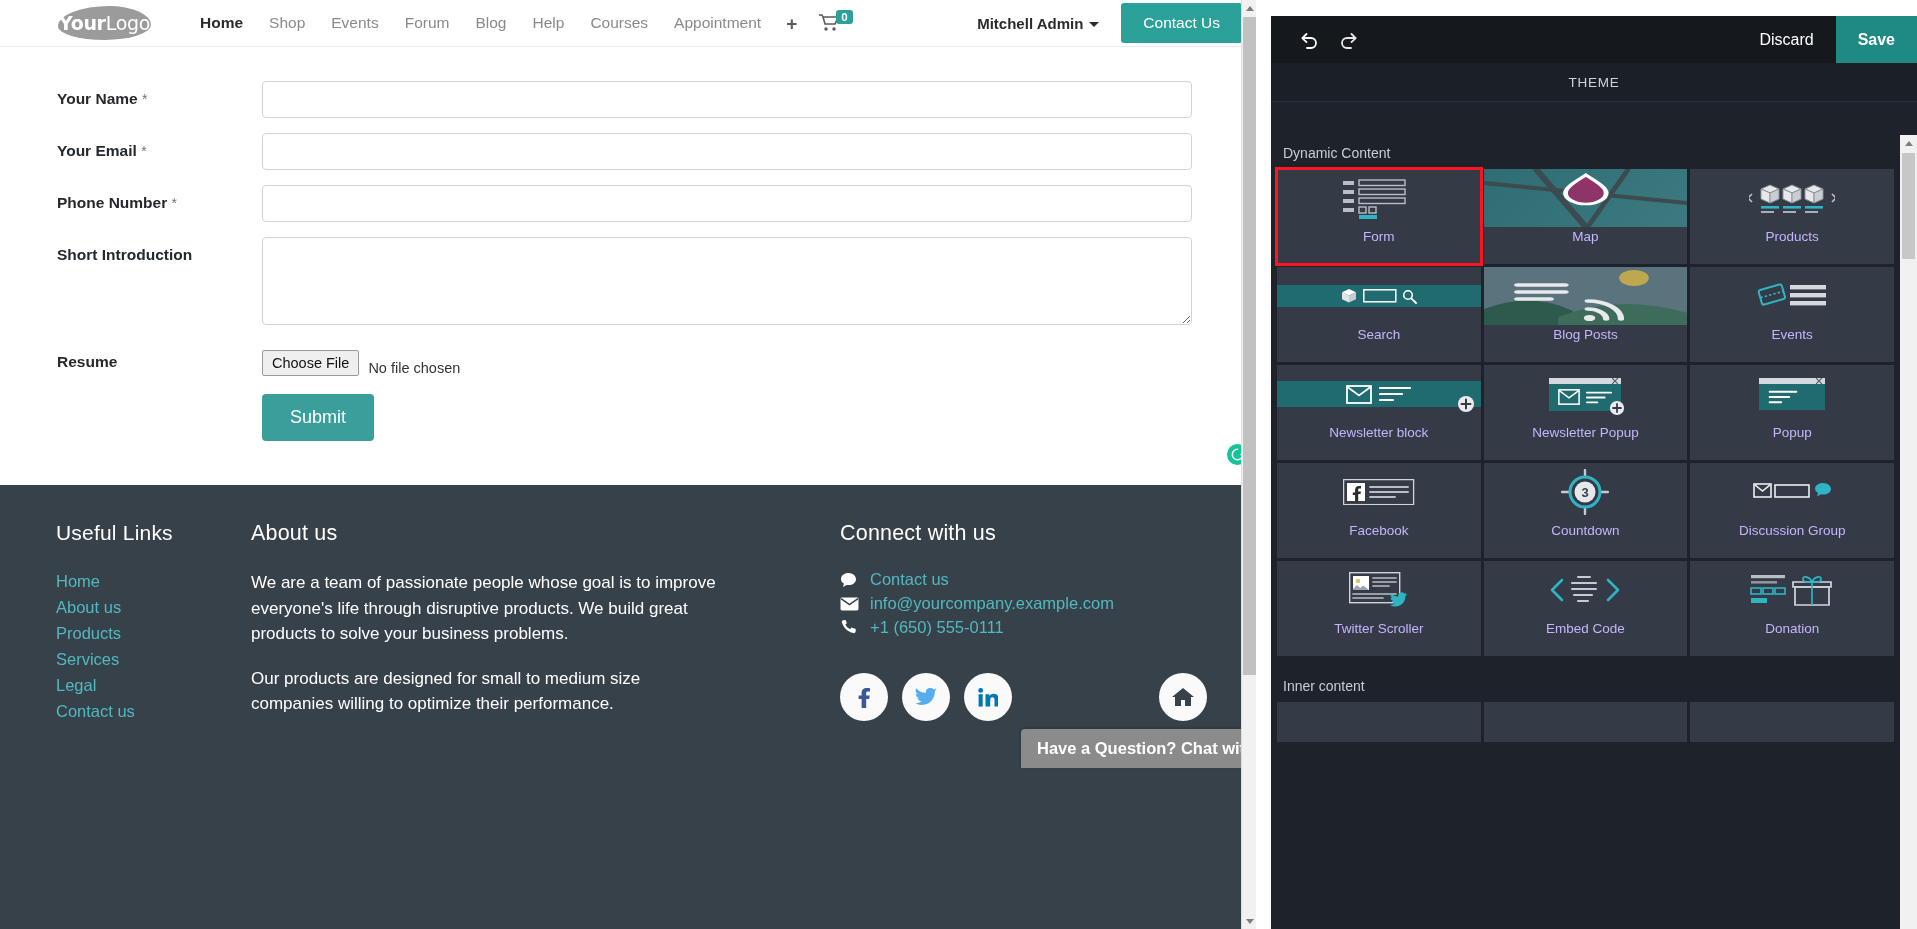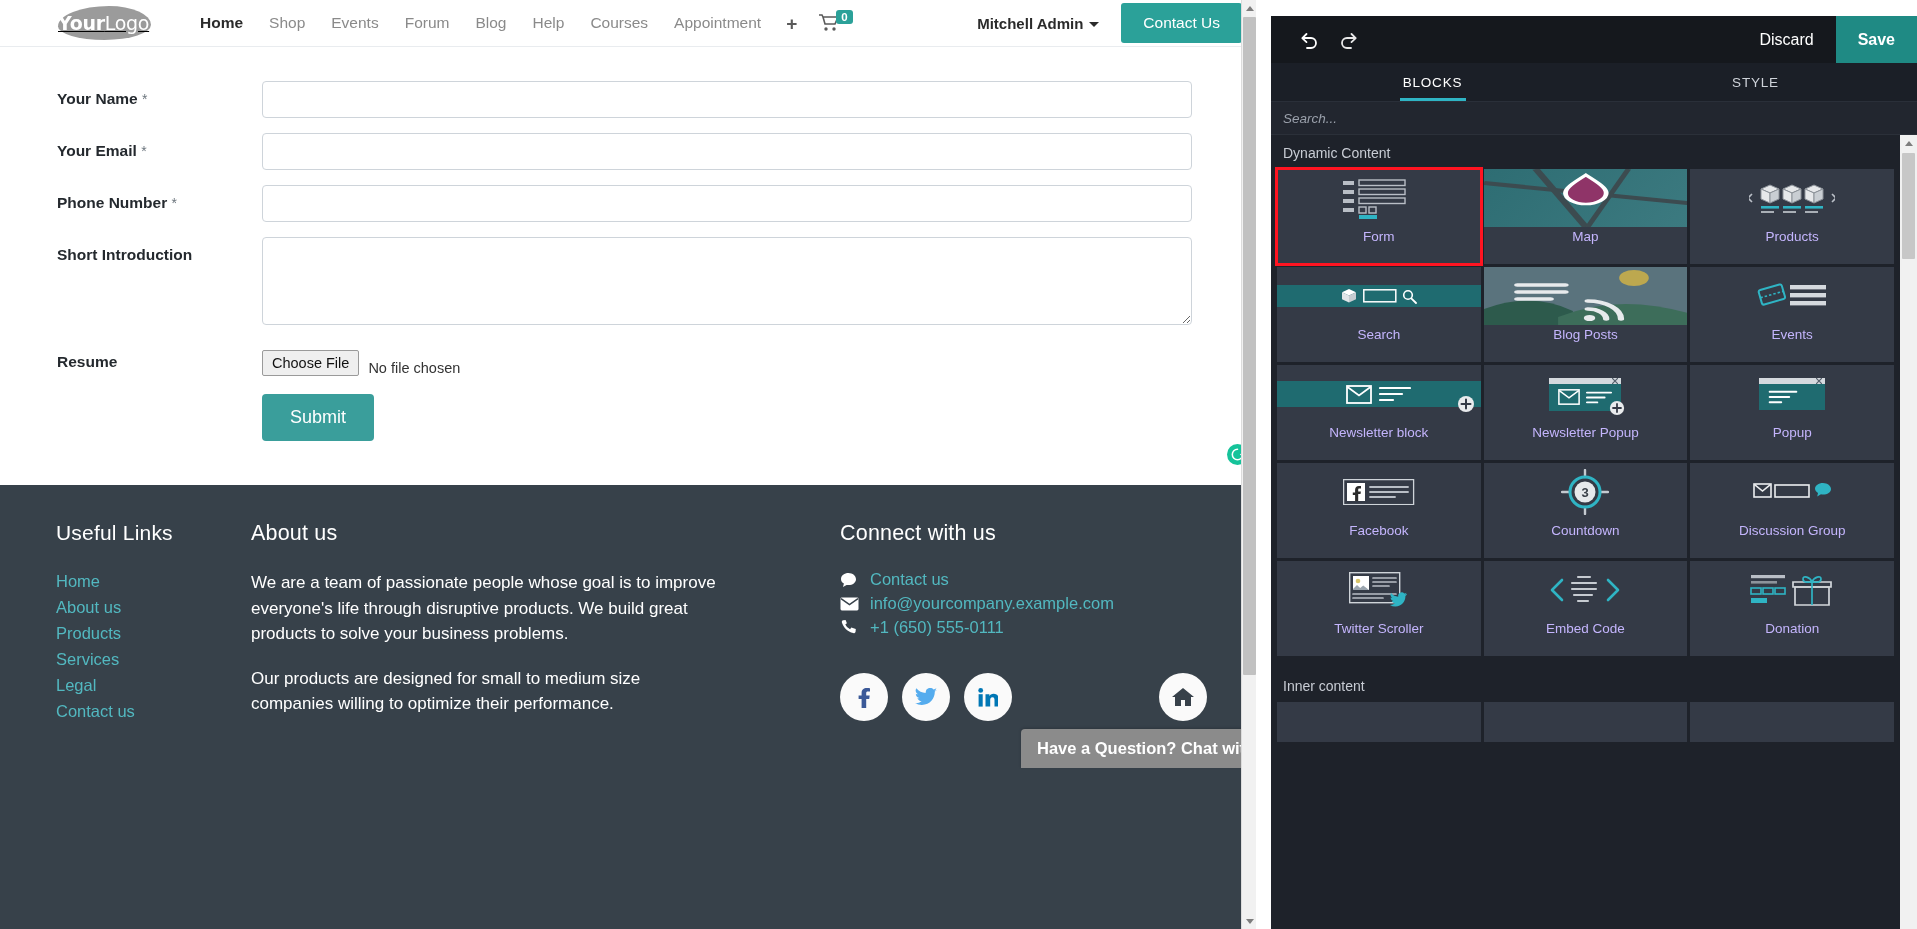--- a/index.html
+++ b/index.html
@@ -23,24 +23,23 @@
   .navbar {
     height: 47px;
     background: #ffffff;
     border-bottom: 1px solid #e9ecef;
     display: flex; align-items: center;
     padding: 0 14px 0 58px;
     position: relative;
   }
   .logo {
     width: 93px; height: 38px;
-    display: flex; align-items: center; 
+    display: flex; align-items: center; justify-content: center;
     position: relative;
     flex: 0 0 auto;
-    text-decoration: underline;
   }
   .logo .blob {
     position: absolute; left: 0; top: 2px;
     width: 93px; height: 34px;
     background: #9b9b9b;
     border-radius: 55% 45% 50% 50% / 60% 55% 45% 40%;
   }
   .logo .txt {
     position: relative; z-index: 2;
     color: #fff; font-size: 19px; letter-spacing: -0.3px;
@@ -456,27 +455,23 @@
         <svg width="20" height="20" viewBox="0 0 20 20">
             <path d="M16 8H8a5 5 0 1 0 0 10h4" fill="none" stroke="#fff" stroke-width="1.8" stroke-linecap="round"></path>
             <path d="M12.5 4l4.2 4.1-4.2 4" fill="none" stroke="#fff" stroke-width="1.8" stroke-linecap="round" stroke-linejoin="round"></path>
           </svg>
       </span>
       <span class="p-discard">Discard</span>
       <span class="p-save">Save</span>
     </div>
 
     <div class="p-tabs">
-      <div class="p-tab active">BLOCKS</div>
-      <div class="p-tab">STYLE</div>
+      <div class="p-tab">THEME</div>
     </div>
 
-    <div class="p-search">
-      <span class="ph">Search...</span>
-    </div>
 
     <div class="p-body">
       <div class="p-scrollarea">
 
         <div class="sec-title">Dynamic Content</div>
 
         <div class="grid">
 
           <div class="tile selected">
             <div class="thumbbox">

